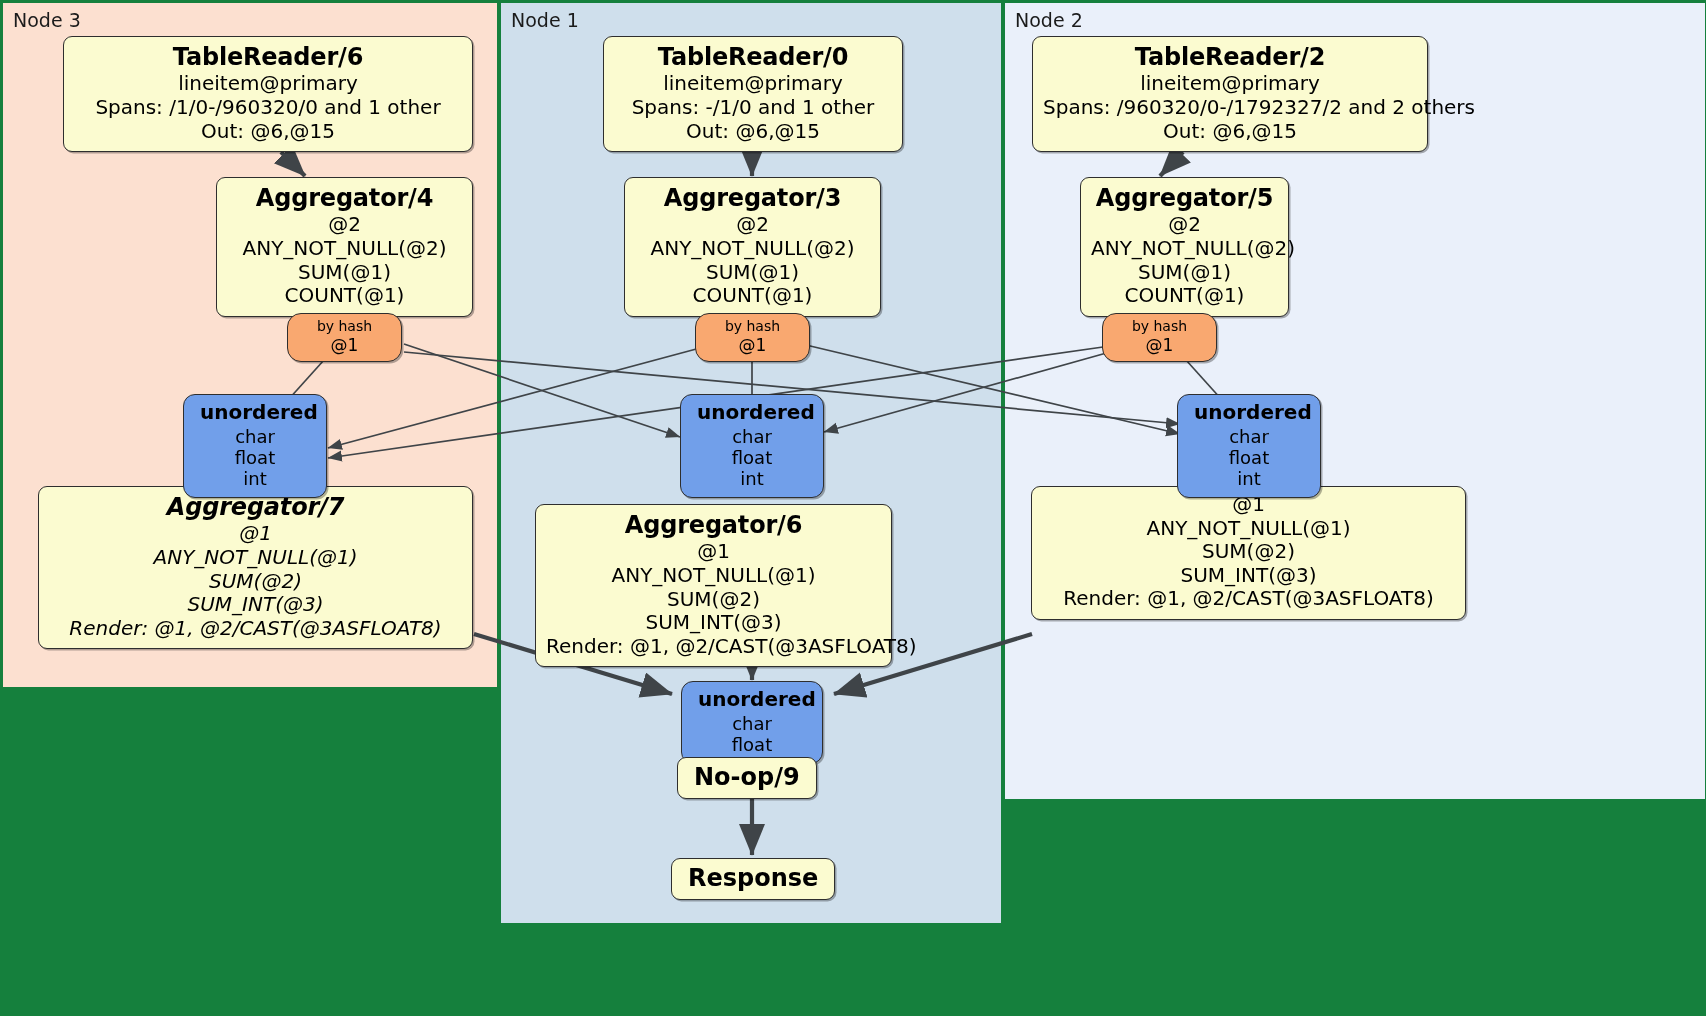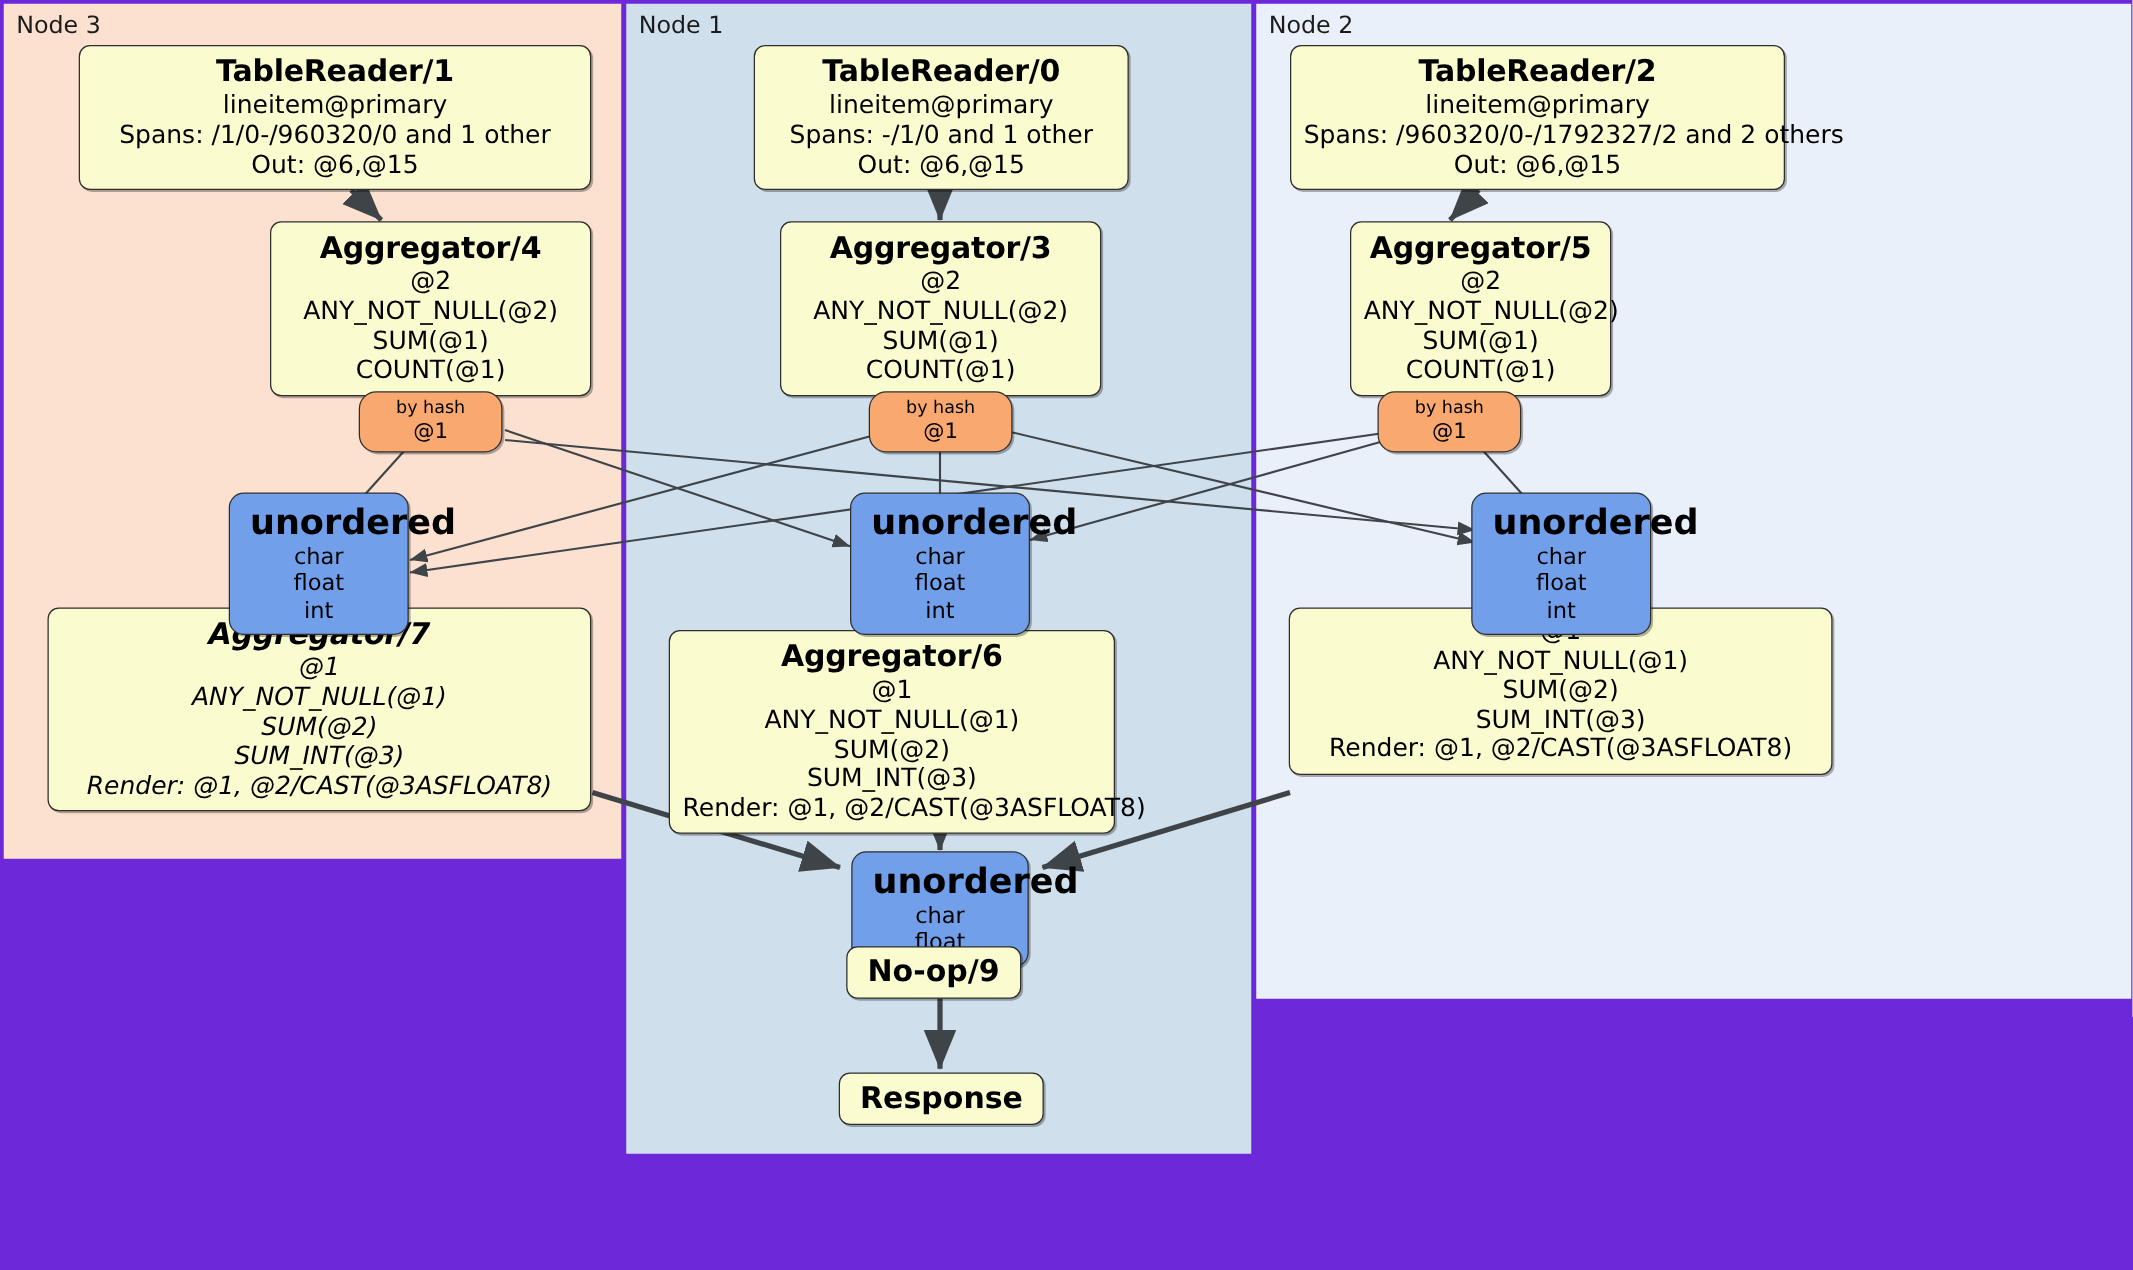--- a/index.html
+++ b/index.html
@@ -8,21 +8,21 @@
     background: #ffffff;
   }
   body {
     font-family: "DejaVu Sans", "Liberation Sans", sans-serif;
   }
   #canvas {
     position: relative;
     width: 1706px;
     height: 1016px;
     overflow: hidden;
-    background: #6d28d9;
+    background: #15803d;
   }
   
   .cluster {
     position: absolute;
     box-sizing: border-box;
   }
   .cluster-label {
     position: absolute;
     top: 6px;
     left: 10px;
@@ -81,21 +81,21 @@
   .router .line  { display: block; }
 
   .synch {
     background: #719fea;
     border: 1.6px solid #2e2e2e;
     border-radius: 12px;
     box-shadow: 1.5px 1.5px 0 rgba(0,0,0,0.30);
     font-size: 18px;
     padding: 6px 16px 8px 16px;
   }
-  .synch .title { font-weight: bold; font-size: 28px; display: block; margin-bottom: 1px; }
+  .synch .title { font-weight: bold; font-size: 20px; display: block; margin-bottom: 1px; }
   .synch .line  { display: block; }
 
   .simple {
     background: #fbfbd0;
     border: 1.6px solid #2e2e2e;
     border-radius: 9px;
     box-shadow: 1.5px 1.5px 0 rgba(0,0,0,0.30);
     font-size: 24px;
     font-weight: bold;
     padding: 5px 16px 7px 16px;
@@ -151,21 +151,21 @@
     <path d="M1110,352 L824,432" stroke="#3f4448" stroke-width="1.7" fill="none" marker-end="url(#arwThin)"></path>
 
     <path d="M474,634 L672,694" stroke="#3f4448" stroke-width="4.2" fill="none" marker-end="url(#arw)"></path>
     <path d="M752,658 L752,680" stroke="#3f4448" stroke-width="4.2" fill="none" marker-end="url(#arw)"></path>
     <path d="M1032,634 L834,694" stroke="#3f4448" stroke-width="4.2" fill="none" marker-end="url(#arw)"></path>
 
     <path d="M752,792 L752,855" stroke="#3f4448" stroke-width="4.2" fill="none" marker-end="url(#arw)"></path>
   </svg>
 
   <div class="gbox proc layer-proc" style="left:63px; top:36px; width:410px;">
-    <span class="title">TableReader/1</span>
+    <span class="title">TableReader/6</span>
     <span class="line">lineitem@primary</span>
     <span class="line">Spans: /1/0-/960320/0 and 1 other</span>
     <span class="line">Out: @6,@15</span>
   </div>
 
   <div class="gbox proc layer-proc" style="left:603px; top:36px; width:300px;">
     <span class="title">TableReader/0</span>
     <span class="line">lineitem@primary</span>
     <span class="line">Spans: -/1/0 and 1 other</span>
     <span class="line">Out: @6,@15</span>

